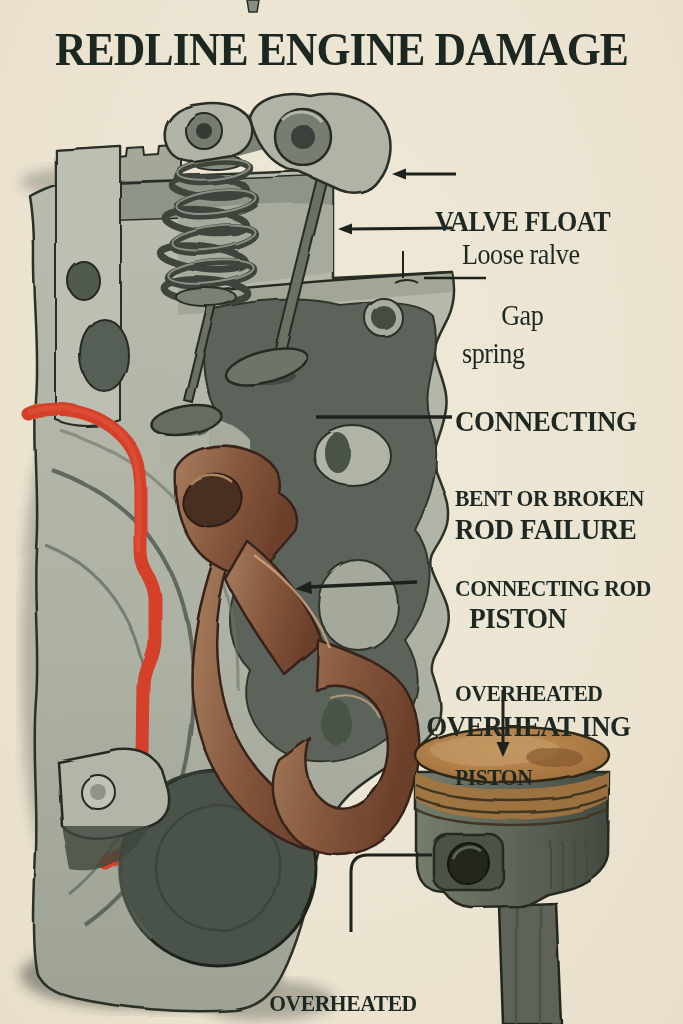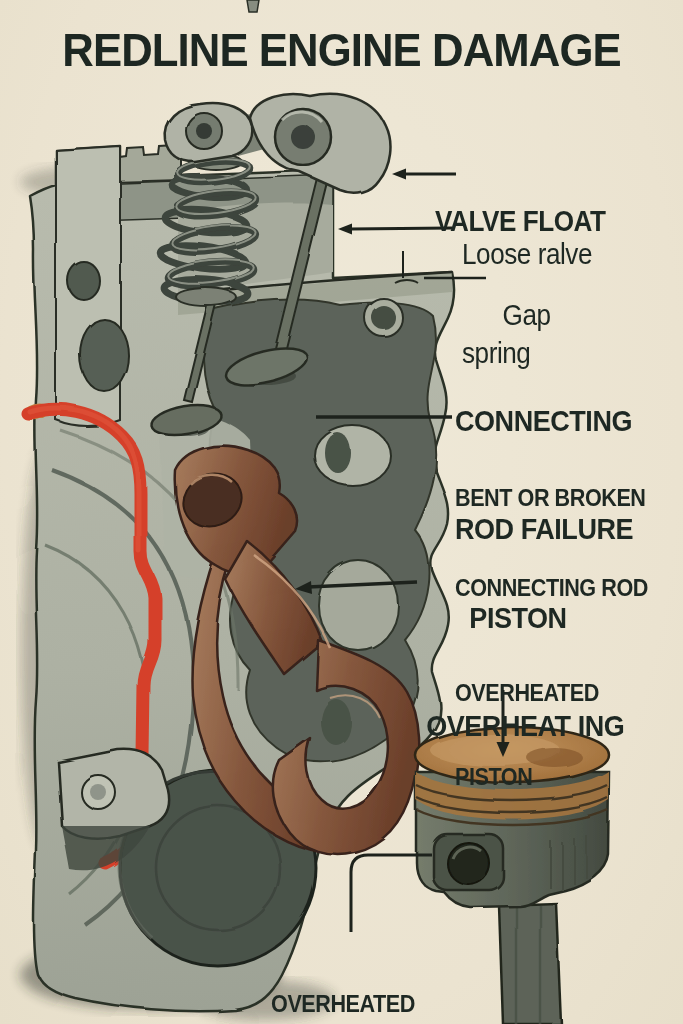--- a/index.html
+++ b/index.html
@@ -1,18 +1,18 @@
 <!DOCTYPE html>
 <html><head>
 <meta charset="utf-8">
 <style>
   html,body{margin:0;padding:0;width:683px;height:1024px;overflow:hidden;
     background:#ece5d3;font-family:"Liberation Sans",sans-serif;}
   #poster{position:relative;width:683px;height:1024px;
-    background:radial-gradient(ellipse at 50% 40%, #efe9d8 0%, #ebe3d0 70%, #e7dfca 100%);}
+    background:radial-gradient(ellipse at 50% 40%, #efe9d8 0%, #ebe3d0 70%, #e7dfca 100%);font-family:Liberation Serif, serif;}
   svg{position:absolute;left:0;top:0;}
   .lbl{position:absolute;color:#1e2823;white-space:pre;}
   .head{font-weight:700;letter-spacing:-0.5px;transform:scaleX(.9);transform-origin:left top;}
   .sub{font-weight:400;letter-spacing:-0.5px;transform:scaleX(.9);transform-origin:left top;}
   #title{left:0;right:0;text-align:center;top:22px;font-size:47px;font-weight:700;
     letter-spacing:-1px;transform:scaleX(.93);transform-origin:center top;color:#1d2722;}
   #lbl-valve-float{left:435px;top:134px;font-size:29px;line-height:35px;}
   #lbl-loose-spring{left:462px;top:172px;font-size:29px;line-height:33px;}
   #lbl-gap{left:489px;top:266px;font-size:29px;}
   #lbl-crf{left:455px;top:331px;font-size:30px;line-height:36px;}

